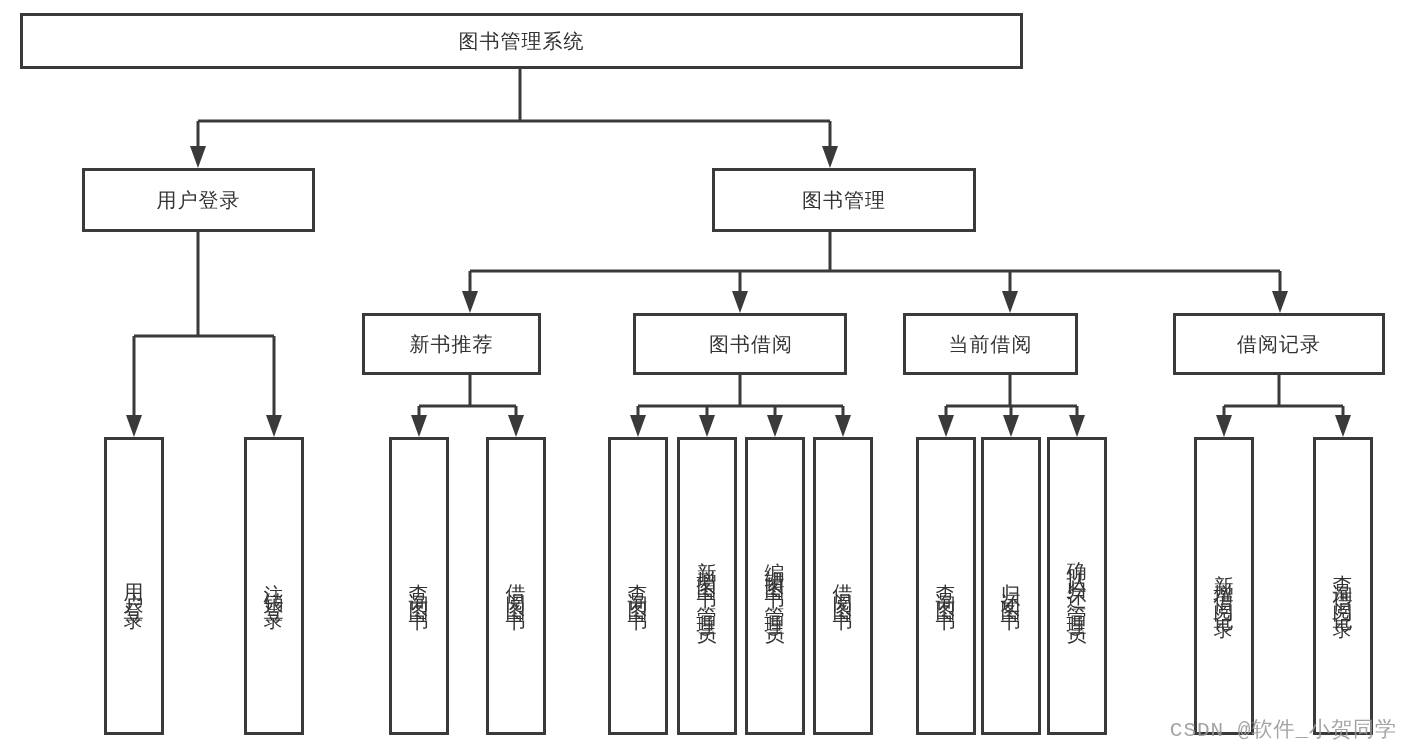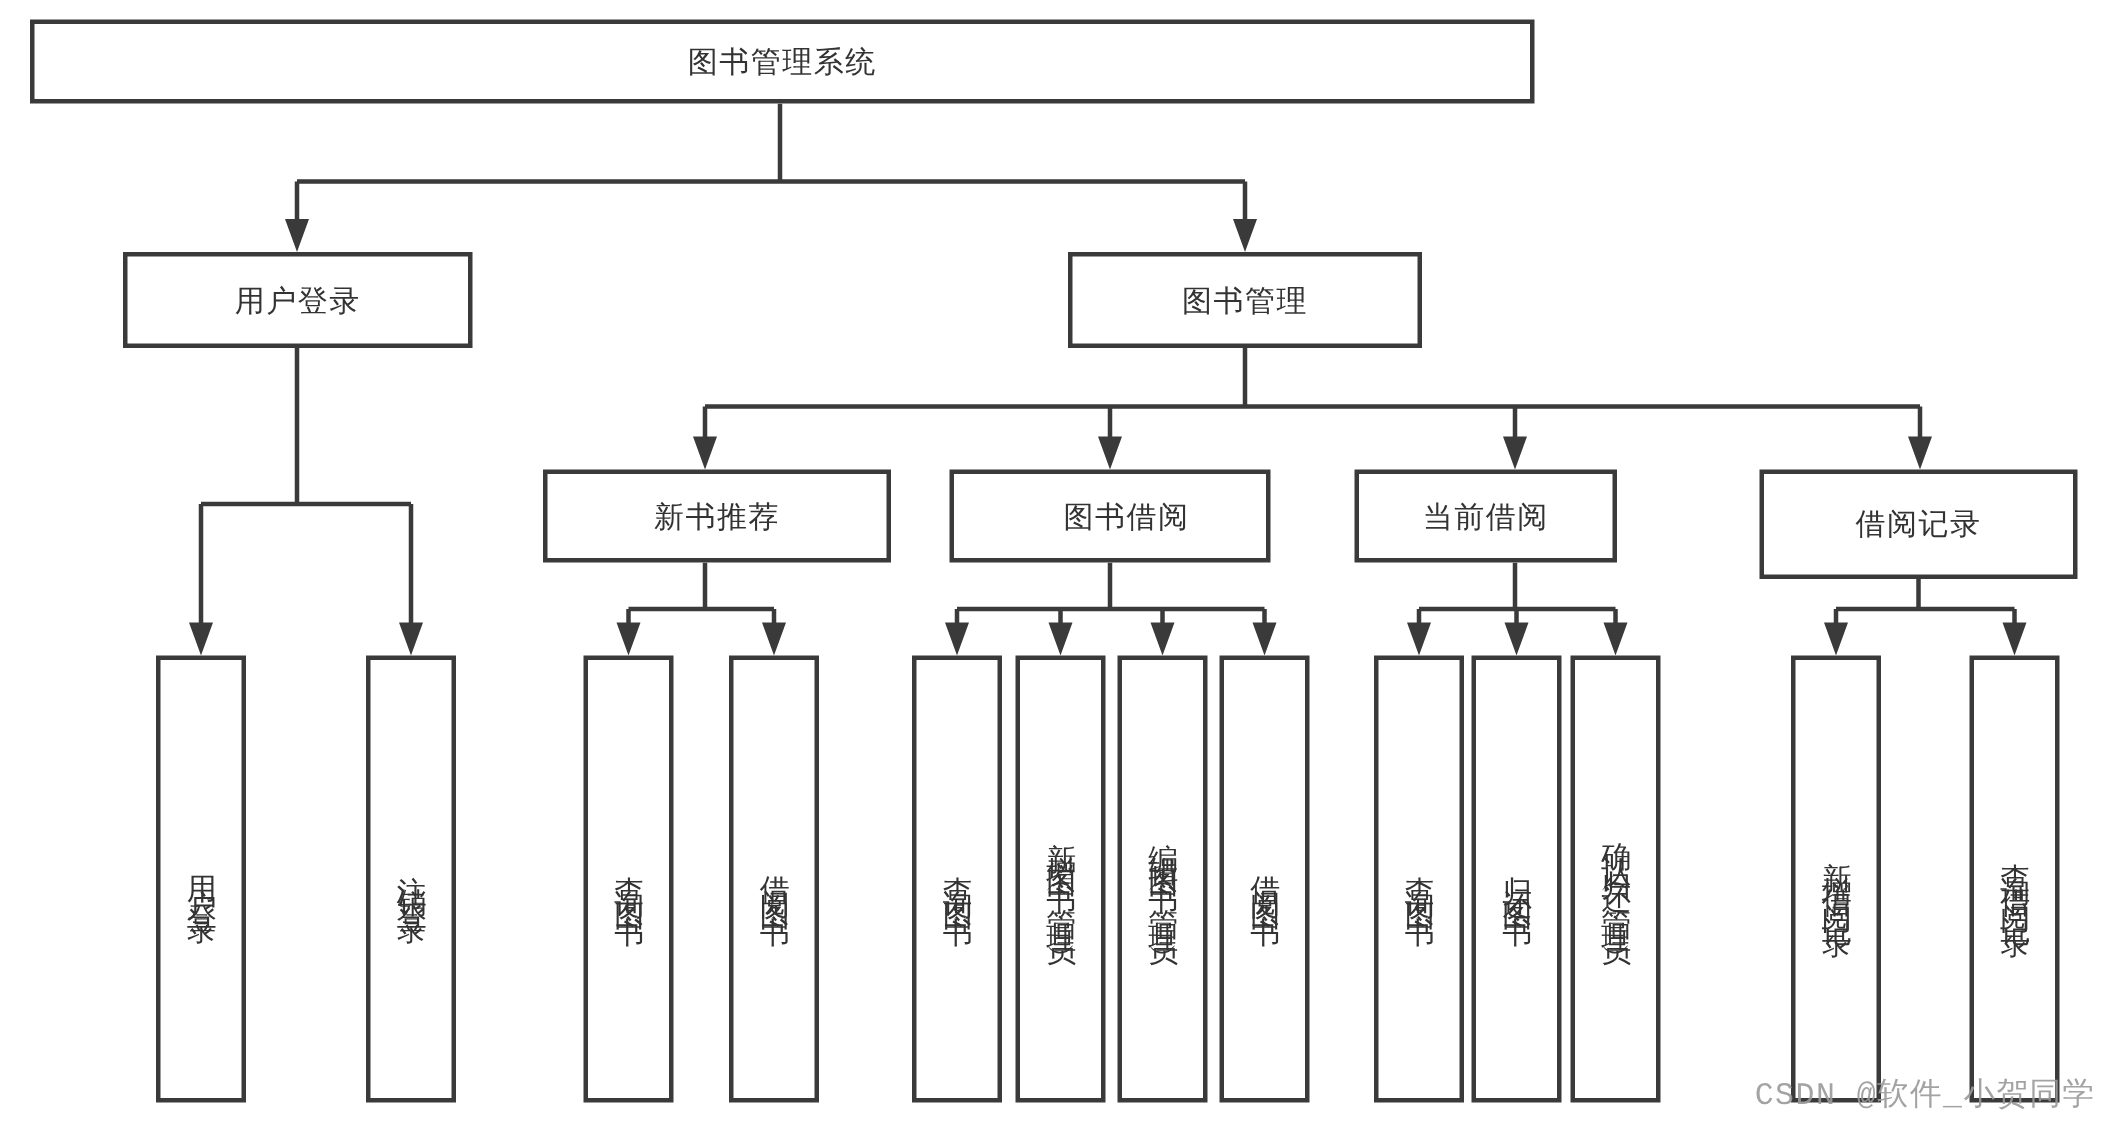--- a/index.html
+++ b/index.html
@@ -86,34 +86,34 @@
       M1216 415 h16 L1224 437 Z  M1335 415 h16 L1343 437 Z"></path>
   </svg>
 
   <div class="node h" style="left:20px; top:13px; width:1003px; height:56px;">
     <span>图书管理系统</span>
   </div>
 
   <div class="node h" style="left:82px; top:168px; width:233px; height:64px;">
     <span>用户登录</span>
   </div>
-  <div class="node h" style="left:712px; top:168px; width:236px; height:64px;">
+  <div class="node h" style="left:712px; top:168px; width:264px; height:64px;">
     <span>图书管理</span>
   </div>
 
-  <div class="node h" style="left:362px; top:313px; width:232px; height:62px;text-align:center;">
+  <div class="node h" style="left:362px; top:313px; width:179px; height:62px;text-align:center;">
     <span>新书推荐</span>
   </div>
   <div class="node h" style="left:633px; top:313px; width:214px; height:62px;padding-left:22px;">
     <span>图书借阅</span>
   </div>
   <div class="node h" style="left:903px; top:313px; width:175px; height:62px;">
     <span>当前借阅</span>
   </div>
-  <div class="node h" style="left:1173px; top:313px; width:212px; height:73px;">
+  <div class="node h" style="left:1173px; top:313px; width:212px; height:62px;">
     <span>借阅记录</span>
   </div>
 
   <div class="node v" style="left:104px; top:437px; width:60px; height:298px;">
     <span>用户登录</span>
   </div>
   <div class="node v" style="left:244px; top:437px; width:60px; height:298px;">
     <span>注销登录</span>
   </div>
 

